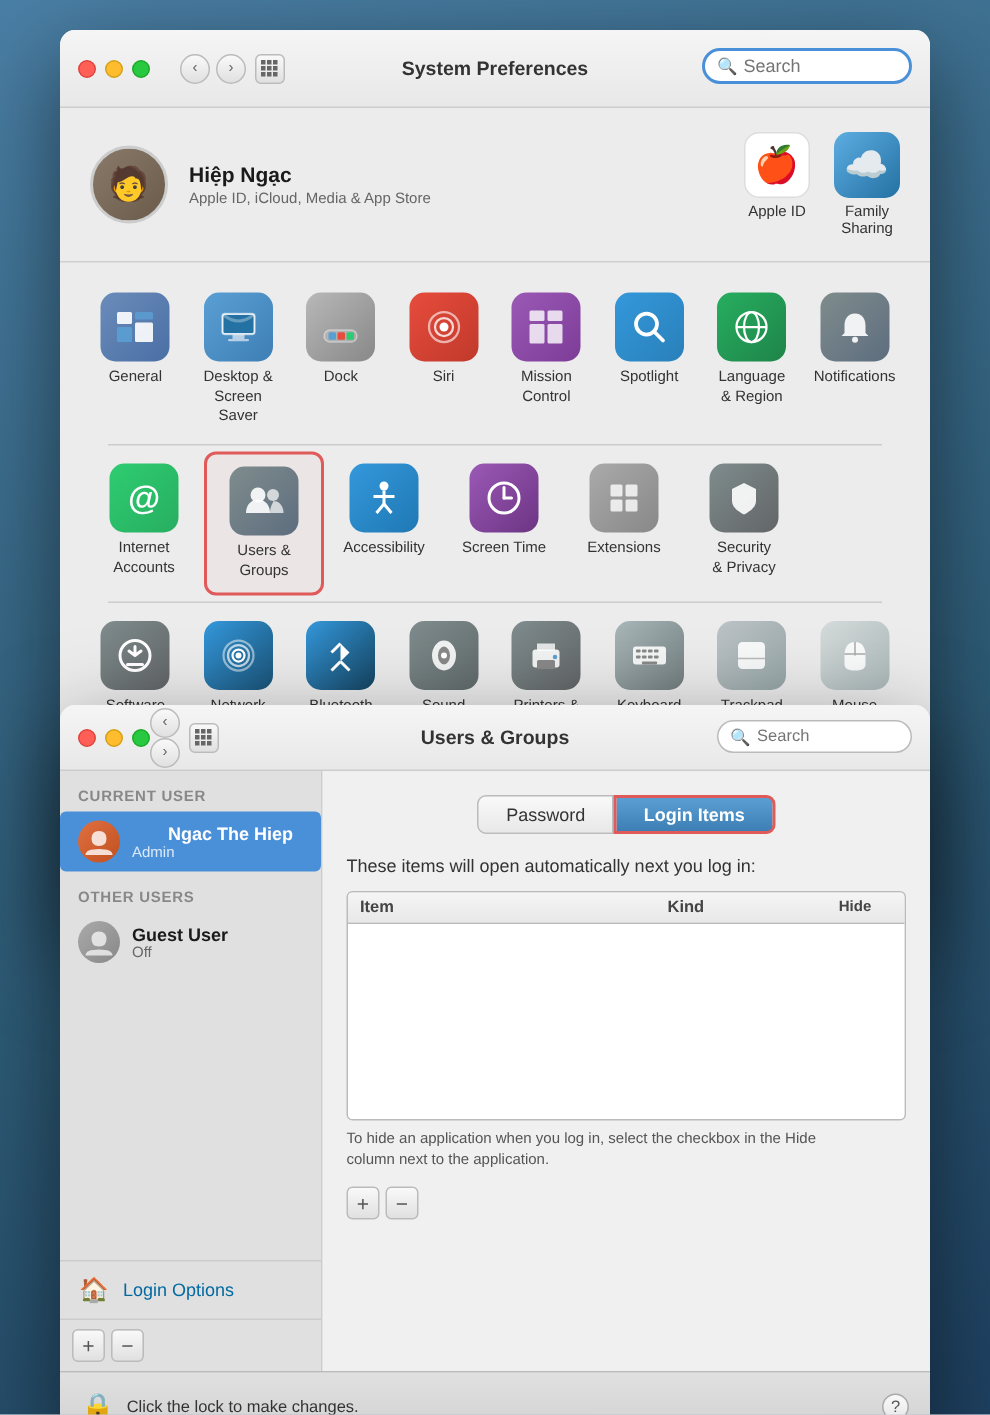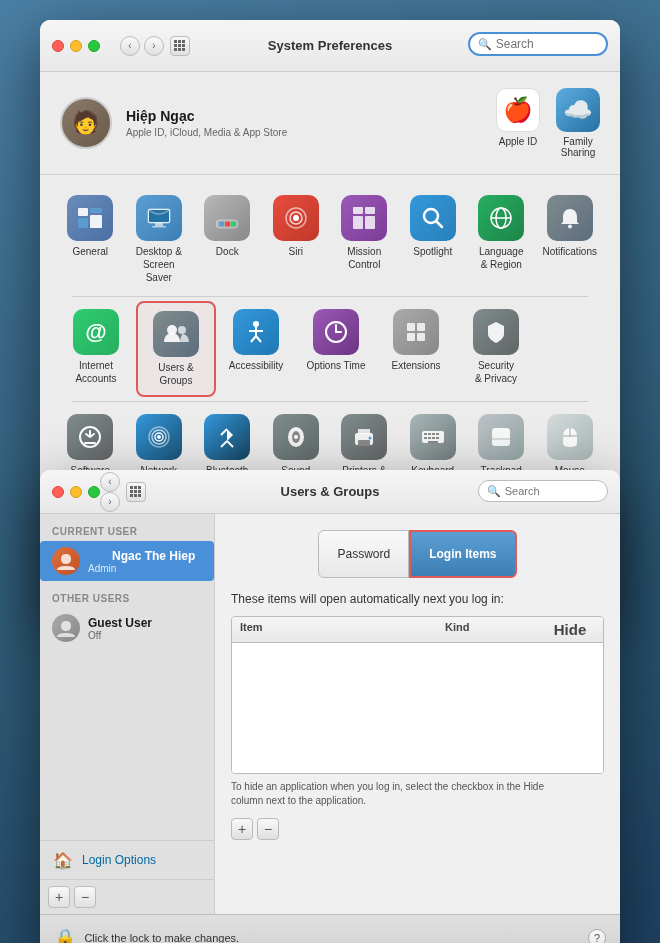--- a/index.html
+++ b/index.html
@@ -412,21 +412,21 @@
     }
 
     .tab-bar {
       display: flex;
       justify-content: center;
       gap: 0;
       margin-bottom: 14px;
     }
 
     .tab-btn {
-      padding: 15px 18px;
+      padding: 4px 18px;
       font-size: 12px;
       border: 1px solid #bbb;
       cursor: pointer;
       background: linear-gradient(180deg, #f9f9f9 0%, #e8e8e8 100%);
       color: #333;
     }
 
     .tab-btn:first-child { border-radius: 6px 0 0 6px; }
     .tab-btn:last-child { border-radius: 0 6px 6px 0; }
 
@@ -468,21 +468,21 @@
 
     .items-col-kind {
       width: 100px;
       font-size: 11px;
       font-weight: 600;
       color: #444;
     }
 
     .items-col-hide {
       width: 50px;
-      font-size: 15px;
+      font-size: 10px;
       font-weight: 600;
       color: #444;
       text-align: center;
     }
 
     .items-table-body {
       height: 130px;
       background: white;
     }
 
@@ -710,21 +710,21 @@
         <span class="pref-label">Accessibility</span>
       </div>
       <div class="pref-item">
         <div class="pref-icon icon-screentime">
           <svg width="28" height="28" viewBox="0 0 28 28">
               <circle cx="14" cy="14" r="10" fill="none" stroke="white" stroke-width="2"></circle>
               <line x1="14" y1="14" x2="14" y2="7" stroke="white" stroke-width="2" stroke-linecap="round"></line>
               <line x1="14" y1="14" x2="19" y2="14" stroke="white" stroke-width="2" stroke-linecap="round"></line>
             </svg>
         </div>
-        <span class="pref-label">Options Time</span>
+        <span class="pref-label">Screen Time</span>
       </div>
       <div class="pref-item">
         <div class="pref-icon icon-extensions">
           <svg width="28" height="28" viewBox="0 0 28 28">
               <rect x="5" y="5" width="8" height="8" rx="1" fill="white" opacity="0.8"></rect>
               <rect x="15" y="5" width="8" height="8" rx="1" fill="white" opacity="0.8"></rect>
               <rect x="5" y="15" width="8" height="8" rx="1" fill="white" opacity="0.8"></rect>
               <rect x="15" y="15" width="8" height="8" rx="1" fill="white" opacity="0.8"></rect>
             </svg>
         </div>

